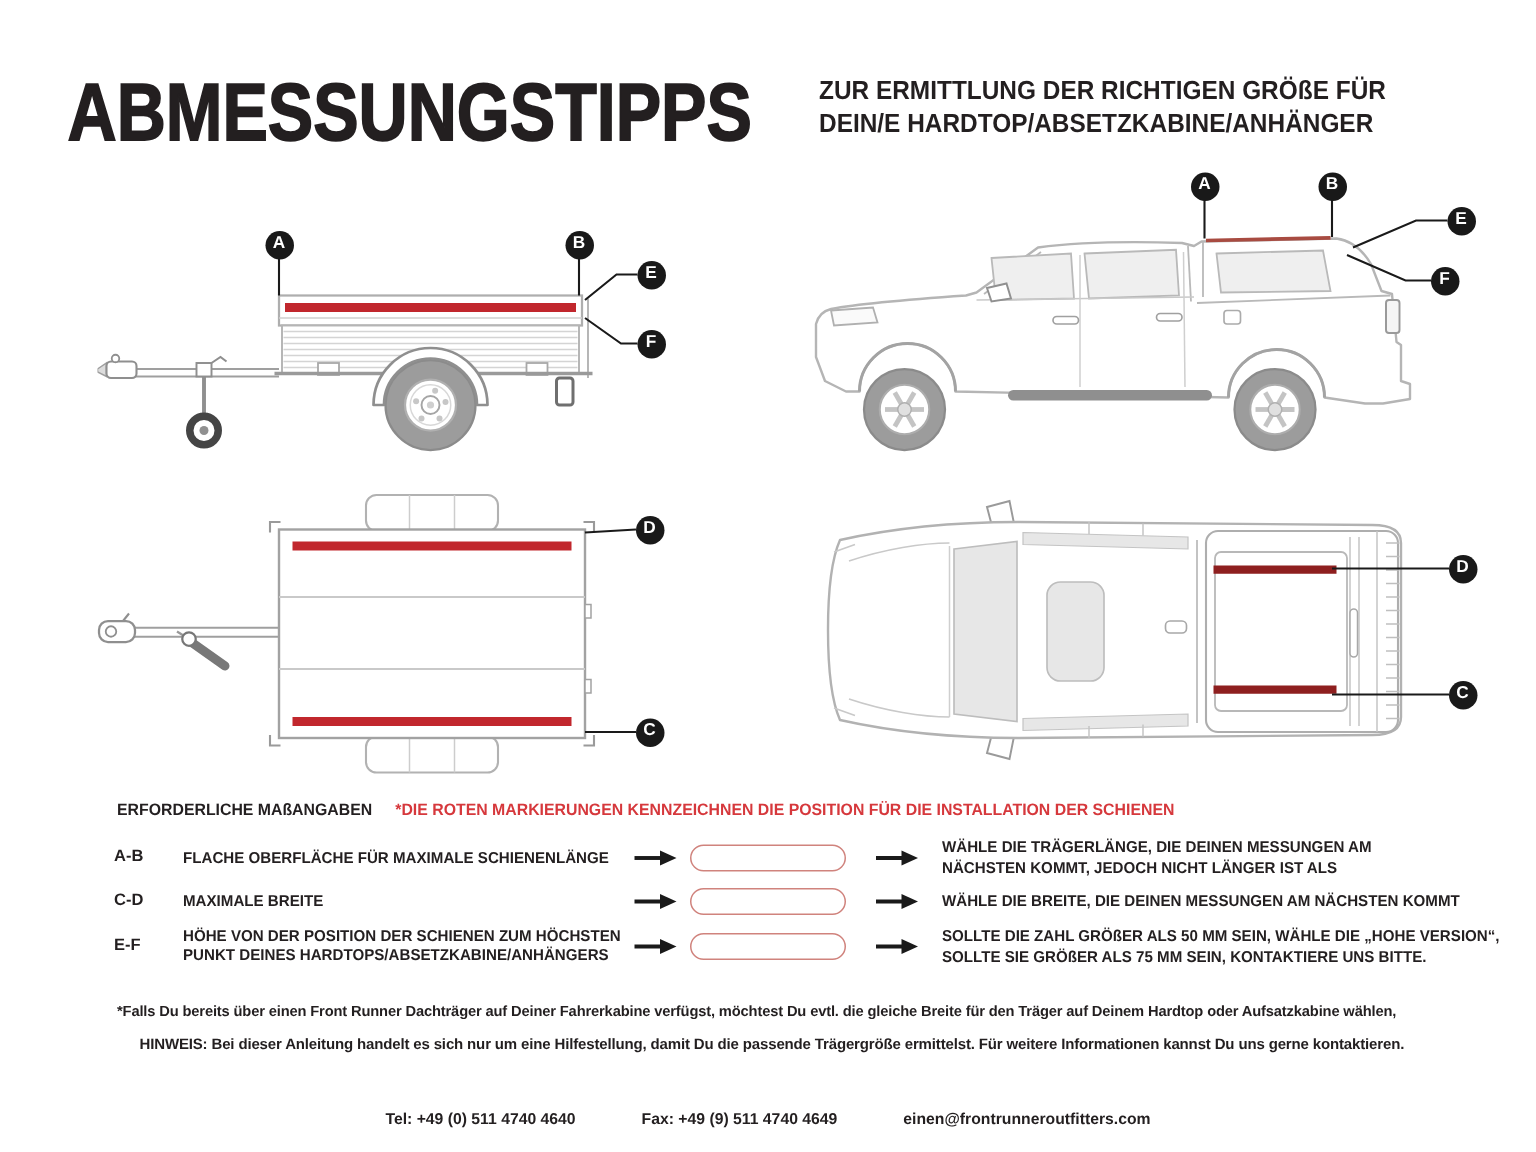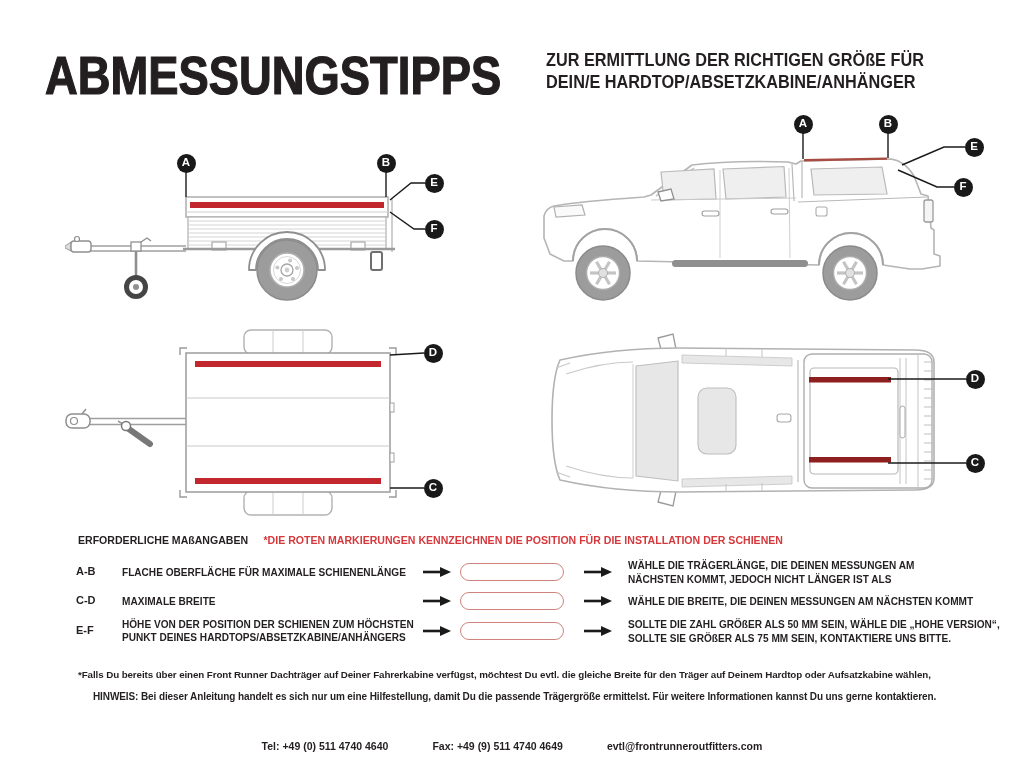--- a/index.html
+++ b/index.html
@@ -345,16 +345,16 @@
   </div>
 
   <div class="foot1">
     <div>*Falls Du bereits über einen Front Runner Dachträger auf Deiner Fahrerkabine verfügst, möchtest Du evtl. die gleiche Breite für den Träger auf Deinem Hardtop oder Aufsatzkabine wählen,</div>
   </div>
   <div class="hinweis">HINWEIS: Bei dieser Anleitung handelt es sich nur um eine Hilfestellung, damit Du die passende Trägergröße ermittelst. Für weitere Informationen kannst Du uns gerne kontaktieren.</div>
 
   <div class="contact">
     <span>Tel: +49 (0) 511 4740 4640</span>
     <span>Fax: +49 (9) 511 4740 4649</span>
-    <span>evtl@frontrunneroutfitters.com</span>
+    <span>einen@frontrunneroutfitters.com</span>
   </div>
 
 </div>
 
 </body></html>

